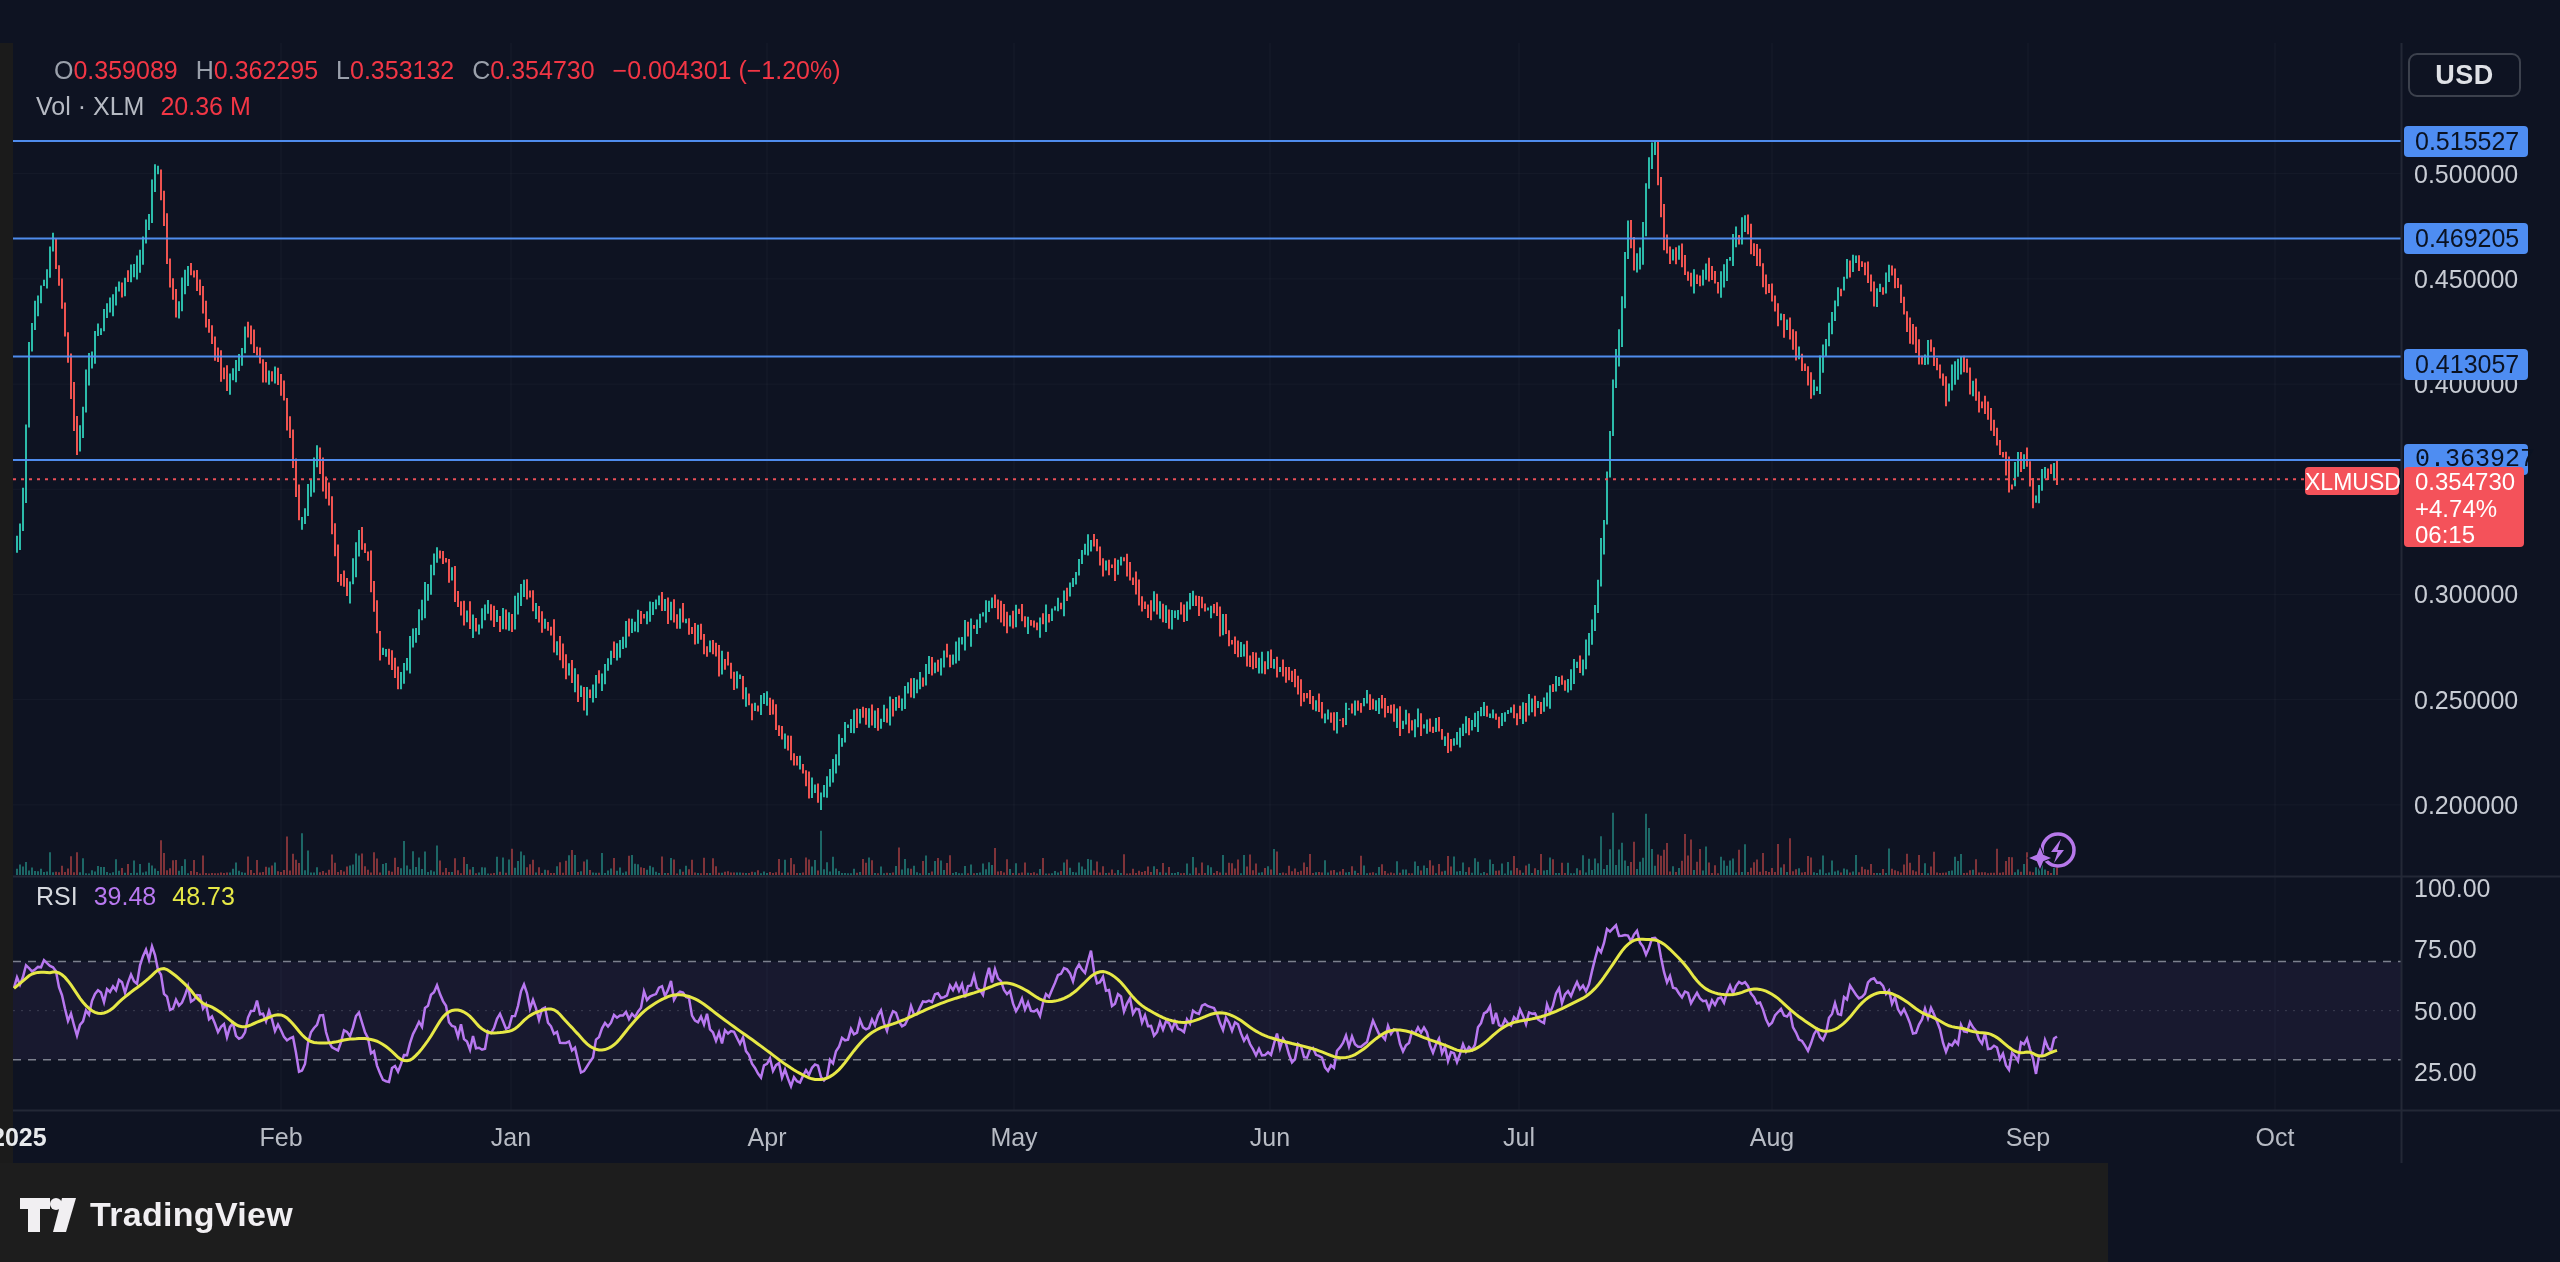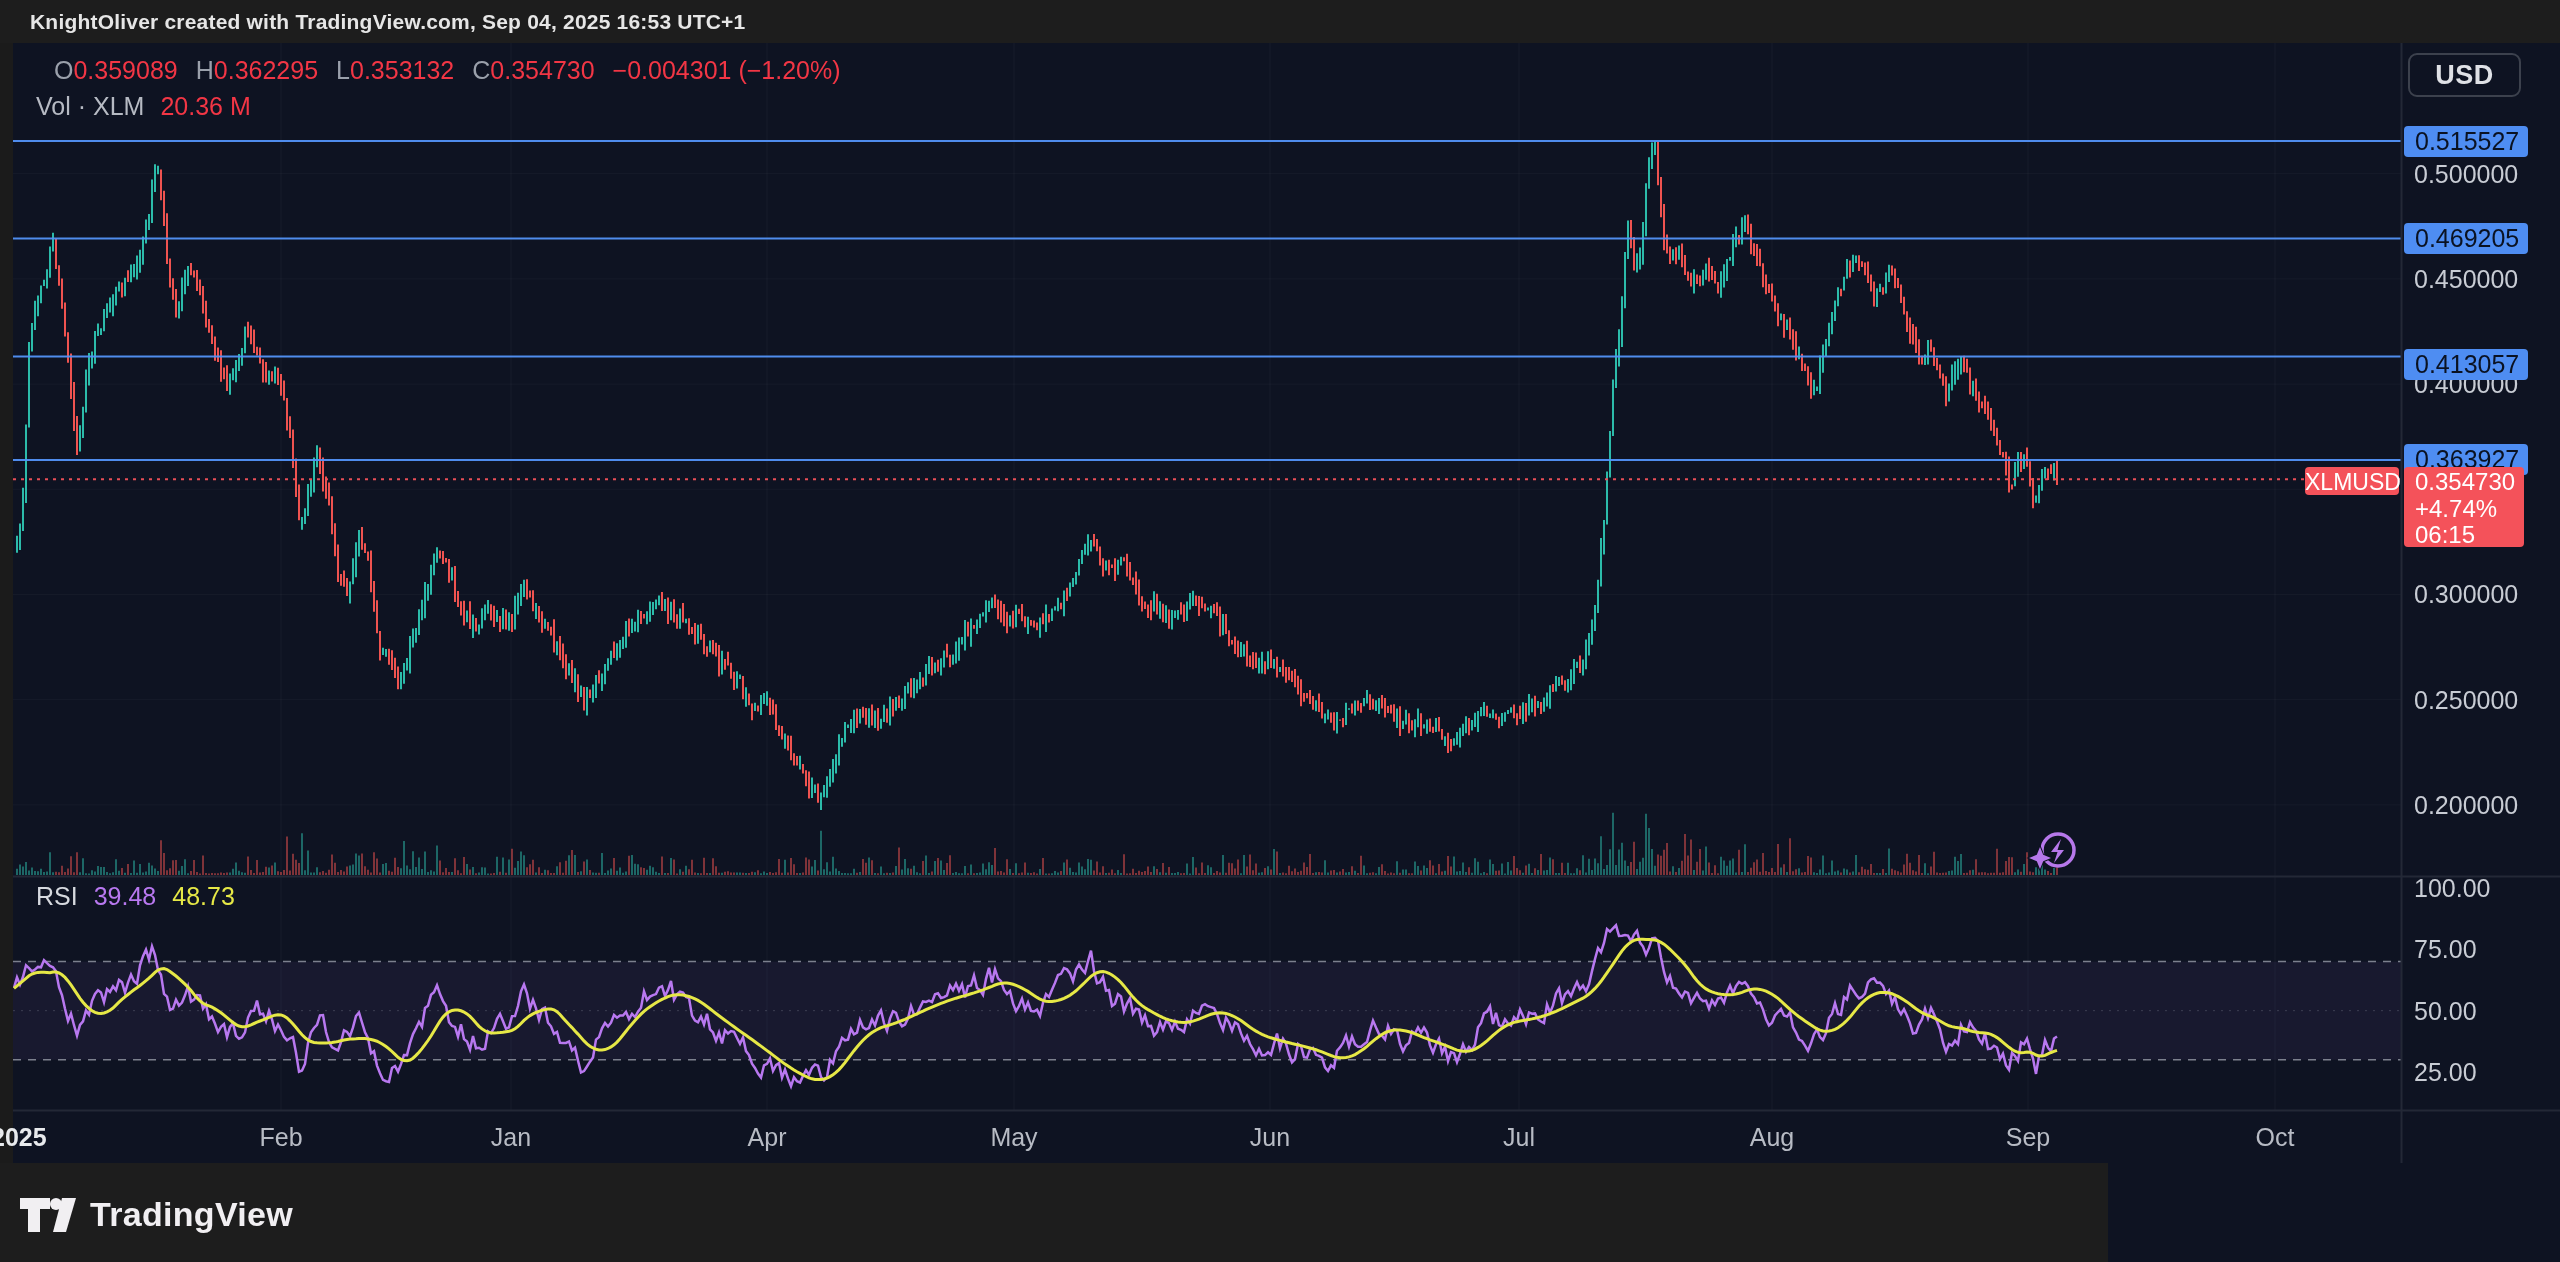--- a/index.html
+++ b/index.html
@@ -35,23 +35,20 @@
   .footer{position:absolute;left:0;top:1163px;width:2108px;height:99px;background:#1d1d1d;z-index:6;}
   .tv-logo{position:absolute;left:20px;top:32px;display:flex;align-items:center;cursor:pointer;}
   .tv-logo svg{display:block;}
   .tv-logo .txt{margin-left:14px;color:#f1eff2;font-size:34px;font-weight:700;letter-spacing:.3px;}
 </style>
 </head>
 <body>
 
 <div id="stage">
 
-  <div class="topbar">
-    <span>KnightOliver created with TradingView.com, Sep 04, 2025 16:53 UTC+1</span>
-  </div>
 
   <svg id="chart-svg" width="2560" height="1262">
       <line x1="281" y1="43" x2="281" y2="1110" stroke="rgba(255,255,255,0.045)" stroke-width="1"></line>
       <line x1="511" y1="43" x2="511" y2="1110" stroke="rgba(255,255,255,0.045)" stroke-width="1"></line>
       <line x1="767" y1="43" x2="767" y2="1110" stroke="rgba(255,255,255,0.045)" stroke-width="1"></line>
       <line x1="1014" y1="43" x2="1014" y2="1110" stroke="rgba(255,255,255,0.045)" stroke-width="1"></line>
       <line x1="1270" y1="43" x2="1270" y2="1110" stroke="rgba(255,255,255,0.045)" stroke-width="1"></line>
       <line x1="1519" y1="43" x2="1519" y2="1110" stroke="rgba(255,255,255,0.045)" stroke-width="1"></line>
       <line x1="1772" y1="43" x2="1772" y2="1110" stroke="rgba(255,255,255,0.045)" stroke-width="1"></line>
       <line x1="2028" y1="43" x2="2028" y2="1110" stroke="rgba(255,255,255,0.045)" stroke-width="1"></line>
@@ -120,21 +117,21 @@
   <div id="price-axis">
       <div class="tick" style="top: 115.669px;">0.500000</div>
       <div class="tick" style="top: 220.869px;">0.450000</div>
       <div class="tick" style="top: 326.069px;">0.400000</div>
       <div class="tick" style="top: 536.469px;">0.300000</div>
       <div class="tick" style="top: 641.669px;">0.250000</div>
       <div class="tick" style="top: 746.869px;">0.200000</div>
       <div class="badge" style="top: 82.5px; background: rgb(78, 141, 242);">0.515527</div>
       <div class="badge" style="top: 179.961px; background: rgb(78, 141, 242);">0.469205</div>
       <div class="badge" style="top: 298.097px; background: rgb(78, 141, 242); margin-top: 8px;">0.413057</div>
-      <div class="badge" style="top: 401.466px; background: rgb(78, 141, 242);">0.363927</div>
+      <div class="badge" style="top: 401.466px; background: rgb(78, 141, 242); font-family: Liberation Mono, monospace;">0.363927</div>
       <div class="tick" style="top: 830px;">100.00</div>
       <div class="tick" style="top: 891.333px;">75.00</div>
       <div class="tick" style="top: 952.667px;">50.00</div>
       <div class="tick" style="top: 1014px;">25.00</div>
       <div class="lastbox" style="background: rgb(244, 82, 90);">
         <div>0.354730</div>
         <div>+4.74%</div>
         <div>06:15</div>
       </div>
     </div>

